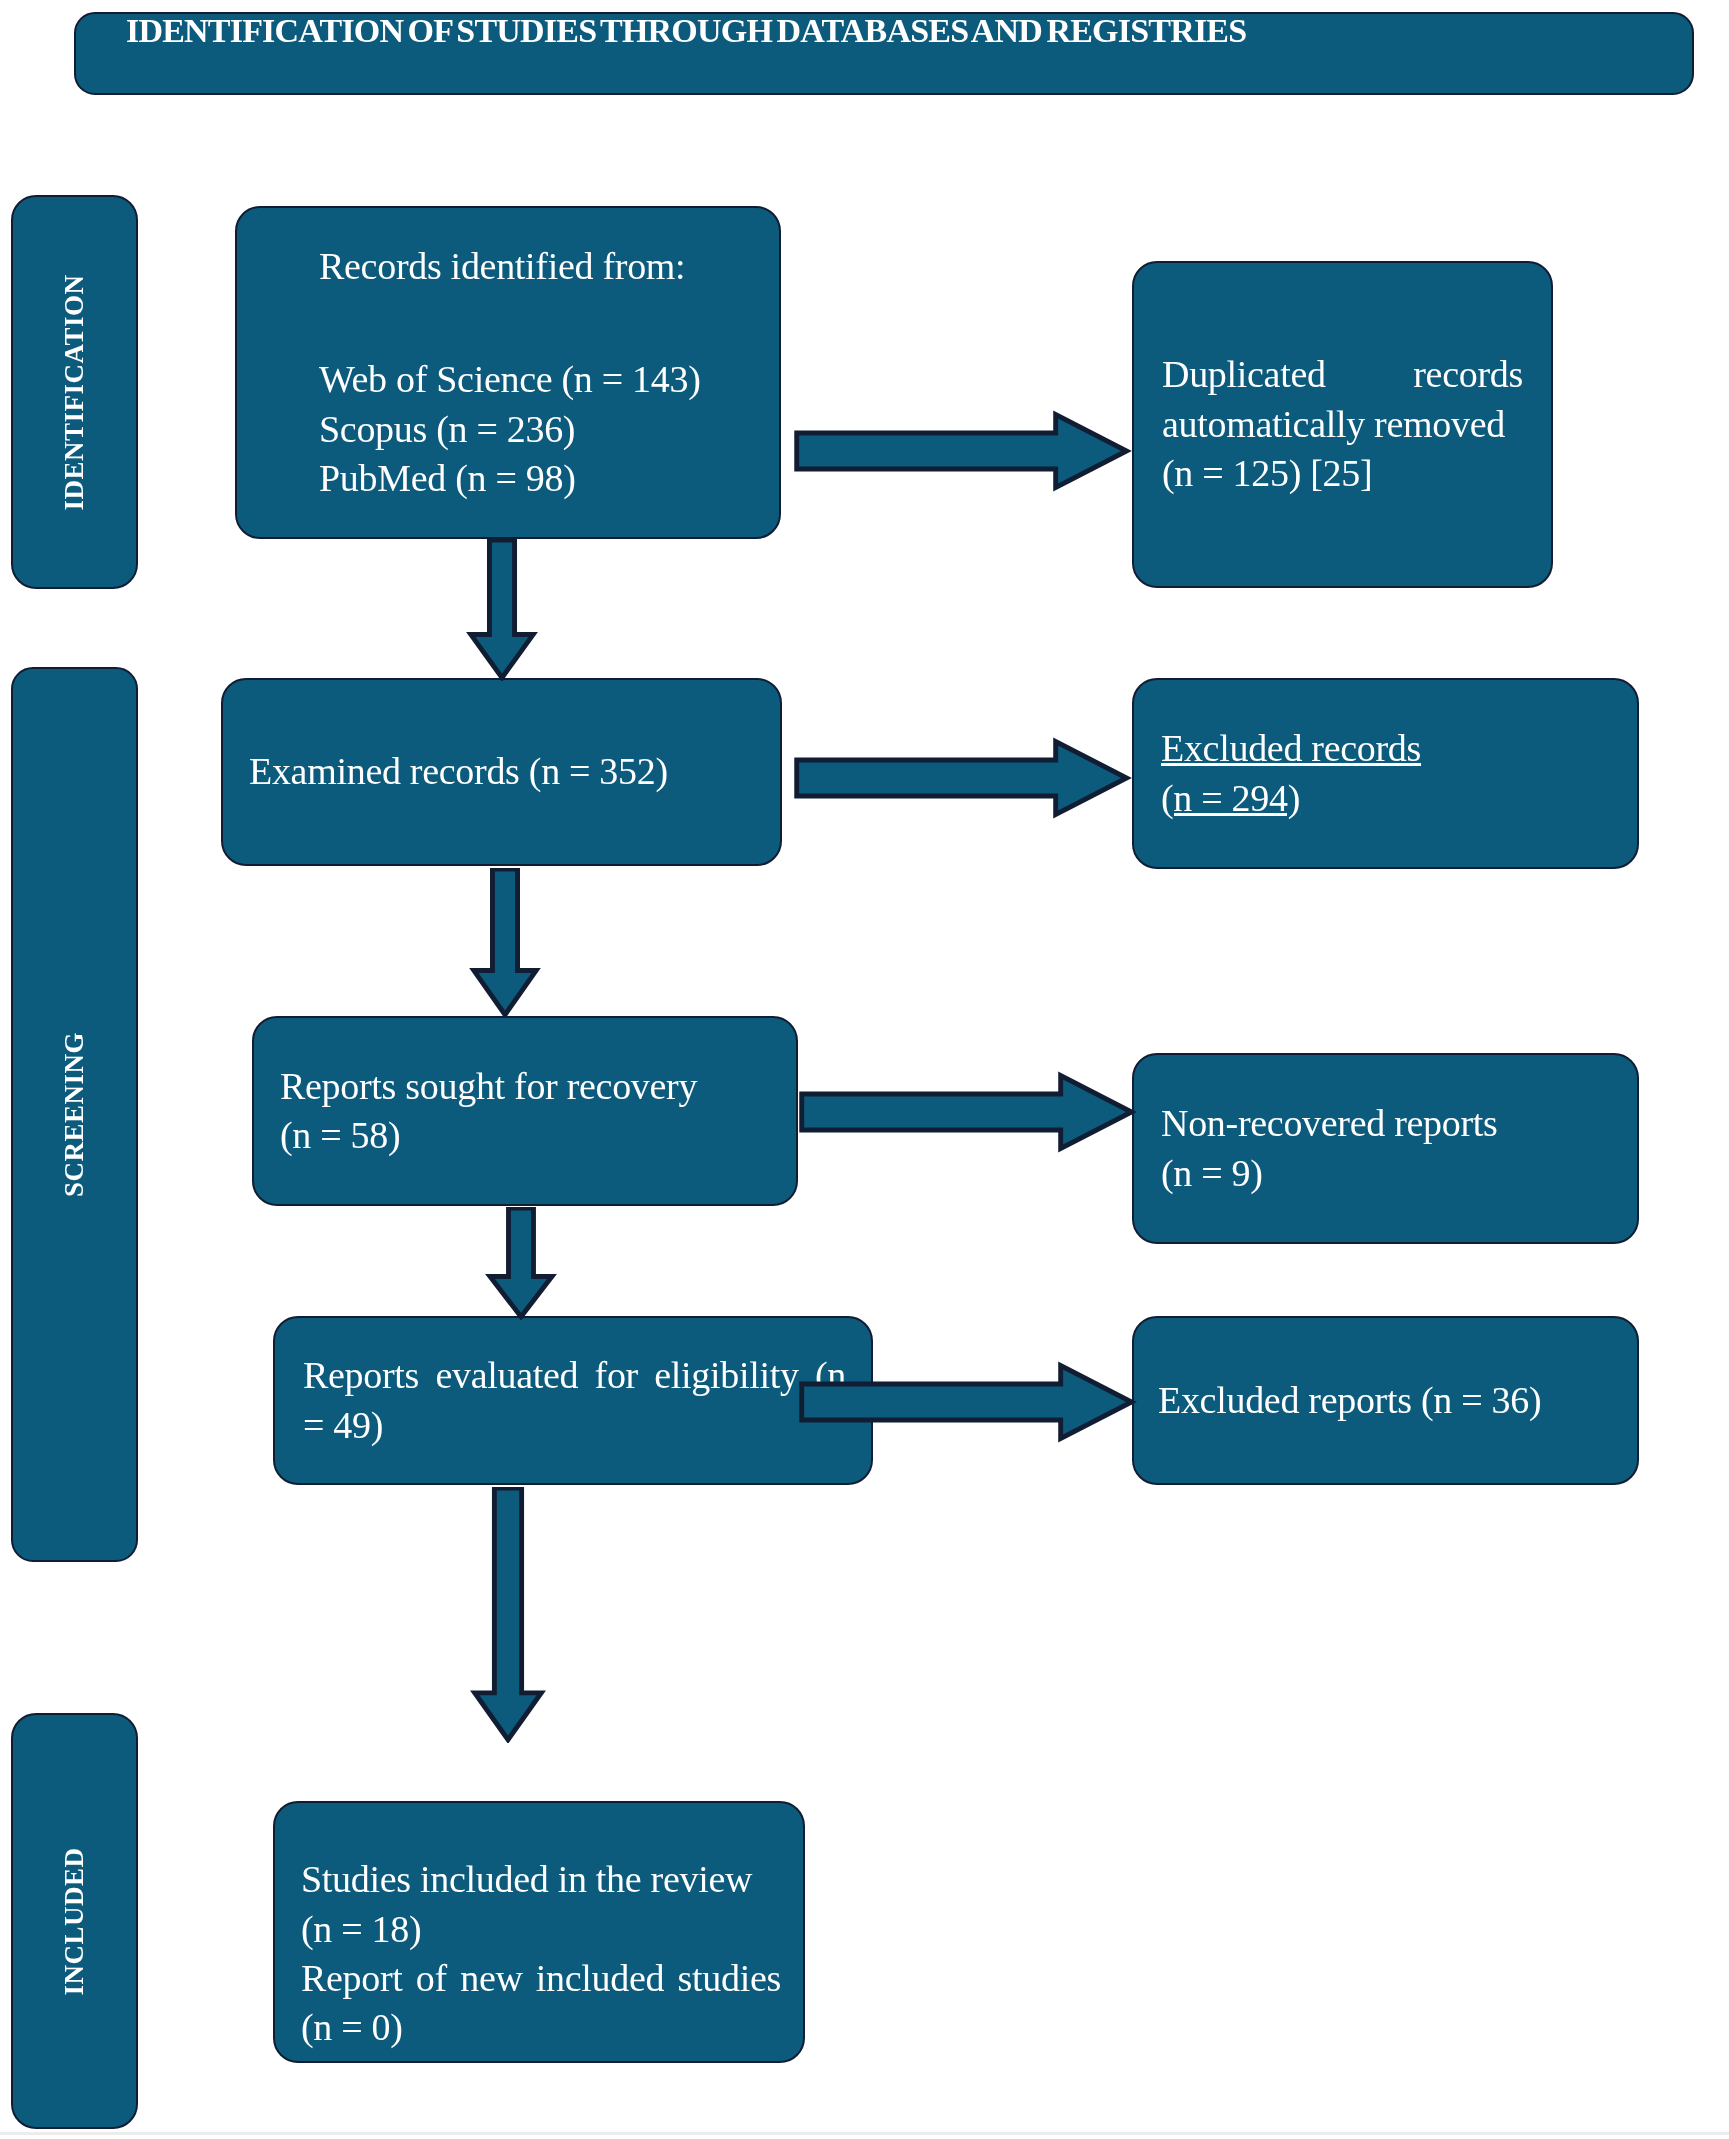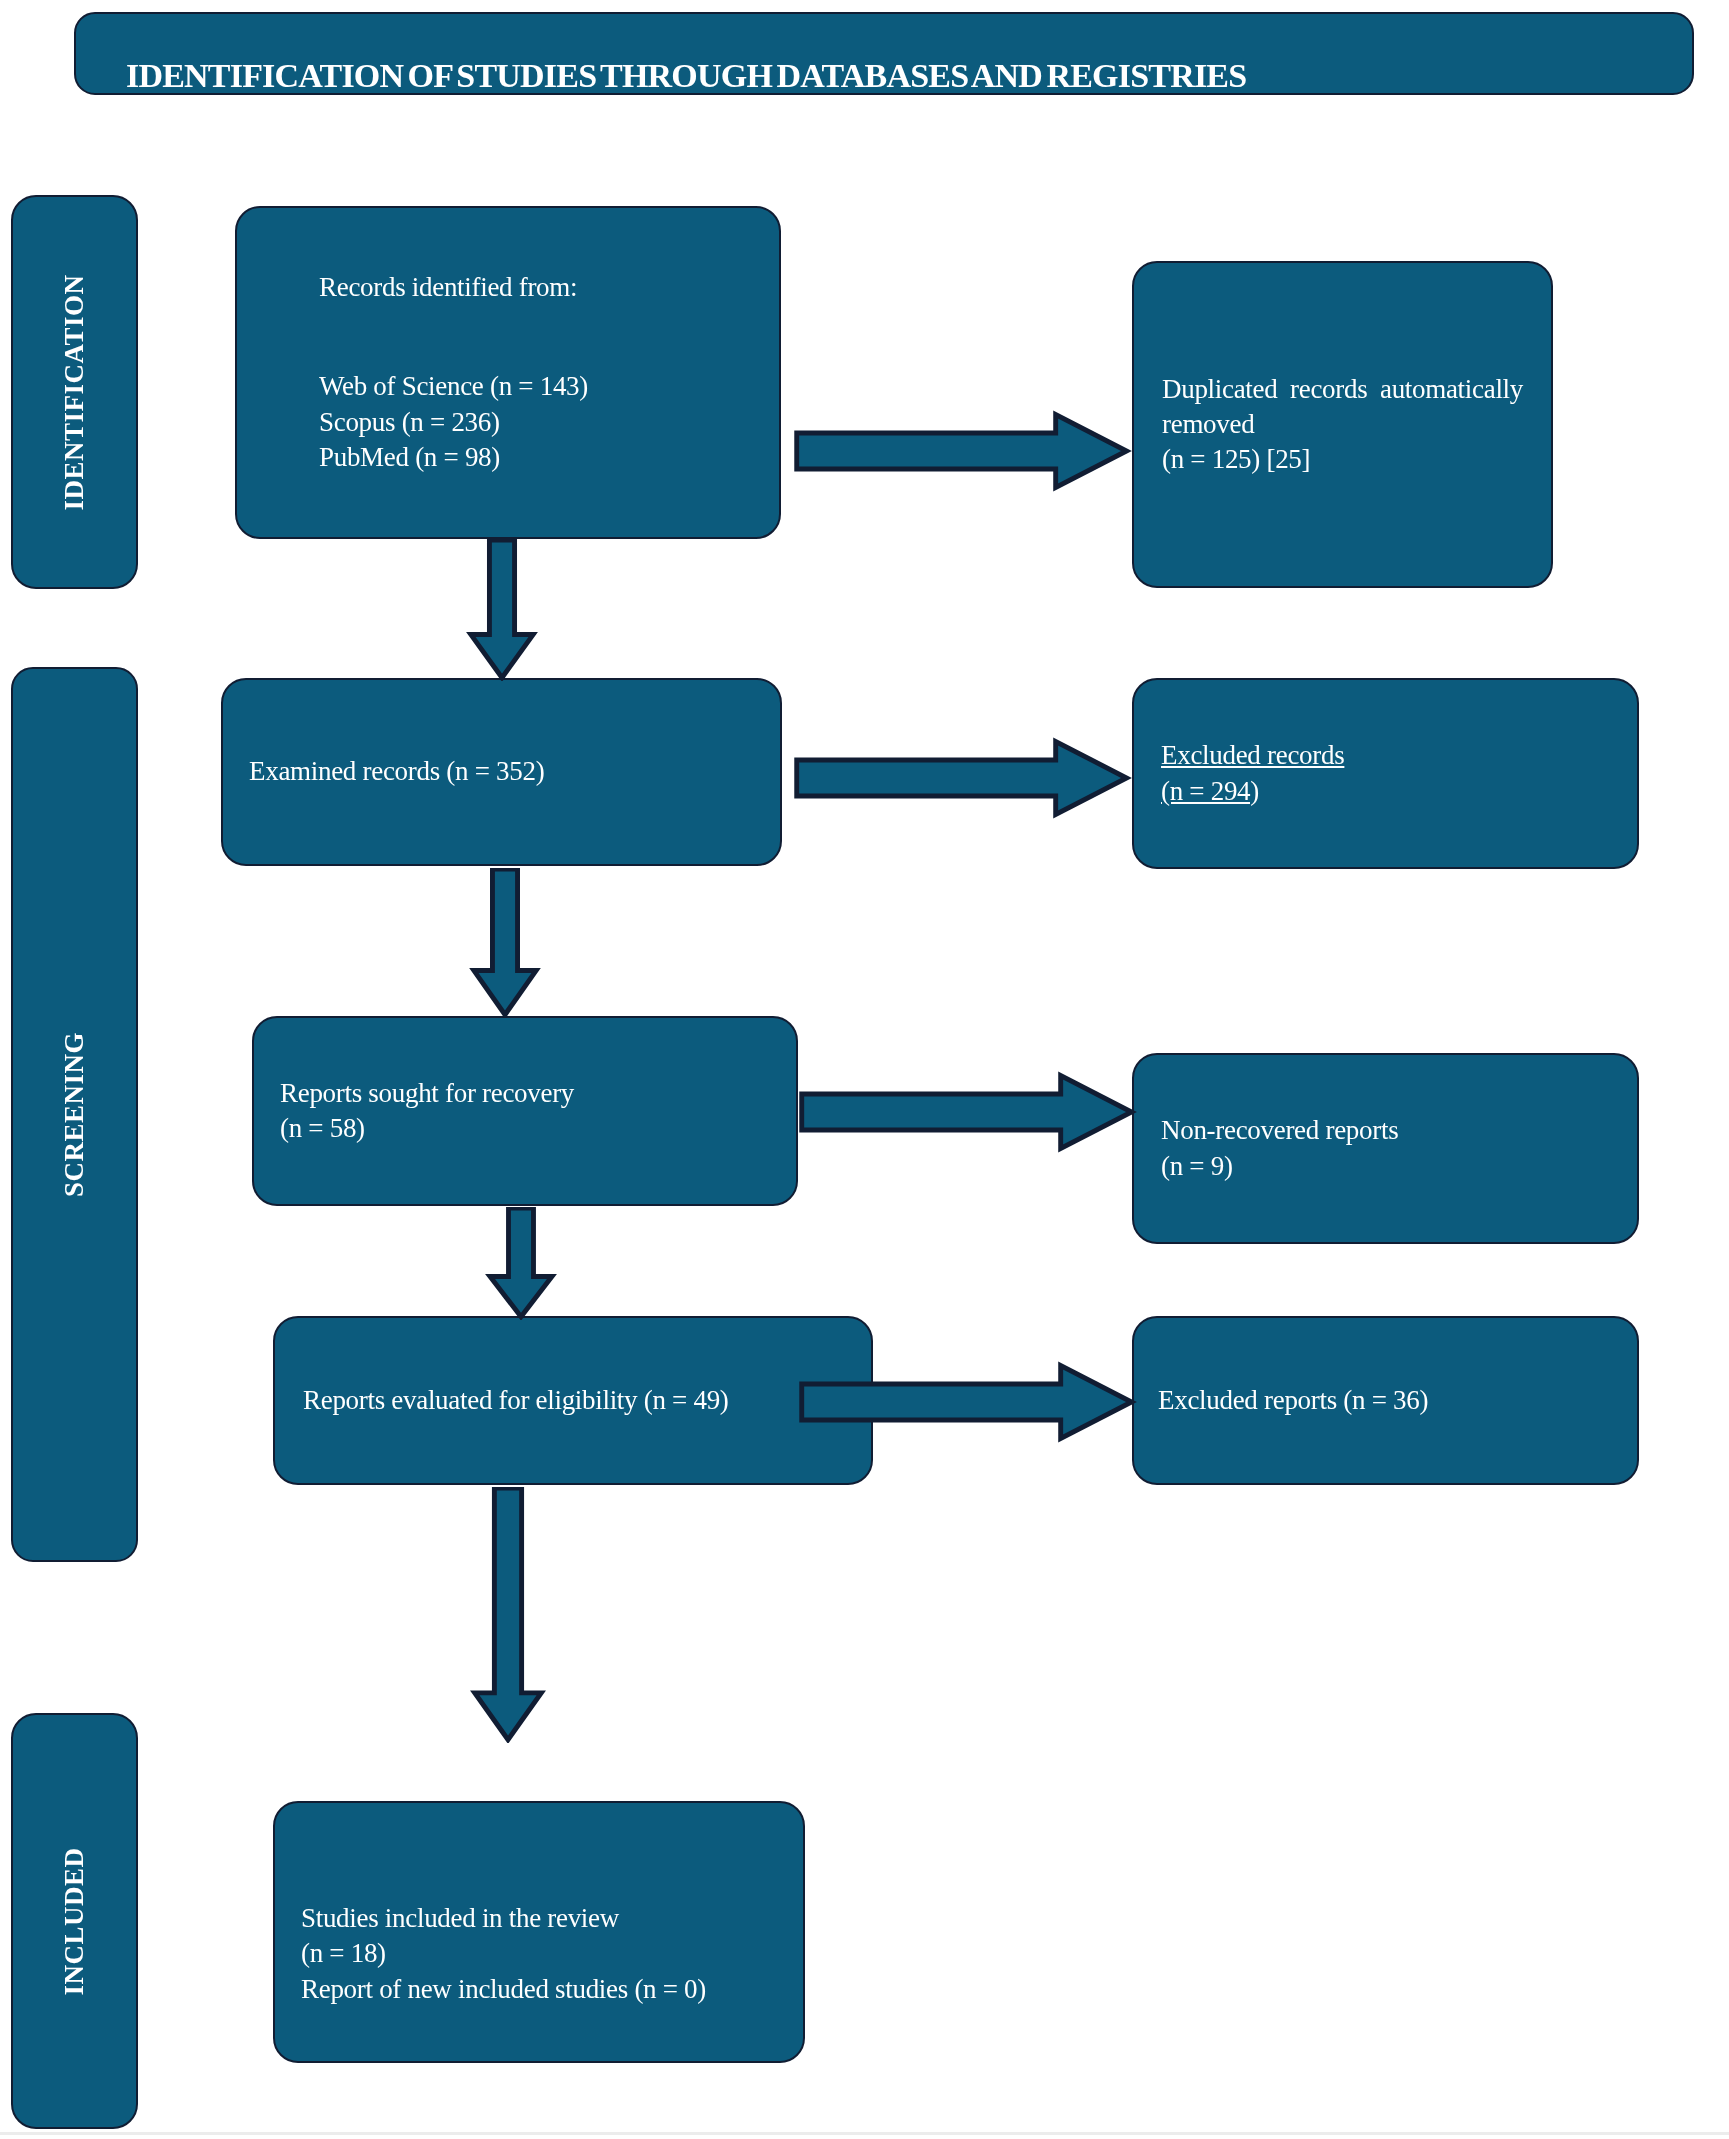--- a/index.html
+++ b/index.html
@@ -30,21 +30,21 @@
   }
 
   
   #title-box {
     left: 74px;
     top: 12px;
     width: 1620px;
     height: 83px;
     border-radius: 21px;
     display: flex;
-    align-items: flex-end;
+    align-items: flex-start;
   }
   #title-box .title-text {
     font-size: 34px;
     font-weight: bold;
     letter-spacing: -0.8px;
     word-spacing: -3.3px;
     padding-left: 50px;
     white-space: nowrap;
     line-height: 1;
   }
@@ -79,21 +79,21 @@
     display: flex;
     flex-direction: column;
     justify-content: center;
   }
   .content-box .lines {
     width: 100%;
     box-sizing: border-box;
   }
   .content-box p {
     margin: 0;
-    font-size: 27px;
+    font-size: 38px;
     line-height: 1.30;
     color: #ffffff;
     letter-spacing: -0.3px;
   }
   .just p { text-align: justify; text-align-last: left; }
 
   #box-records        { left: 235px;  top: 206px;  width: 546px; height: 333px; }
   #box-records .lines { padding: 0 26px 0 82px; }
   #box-records p.head { text-align: left; margin-bottom: 64px; }
 

